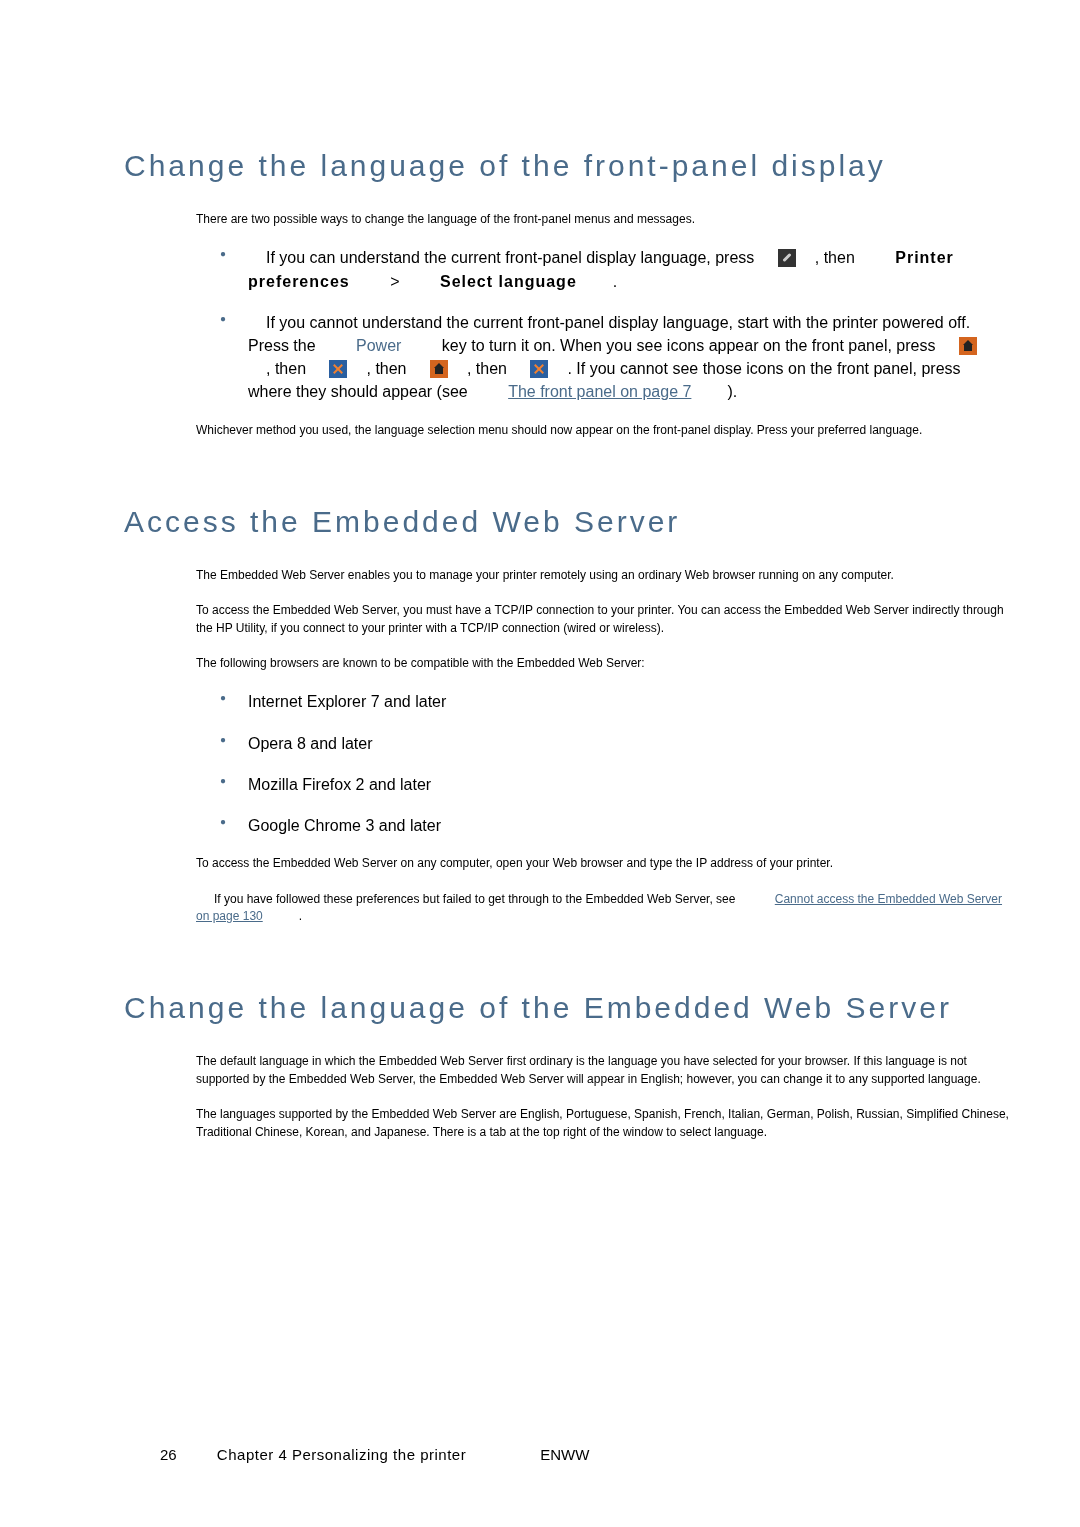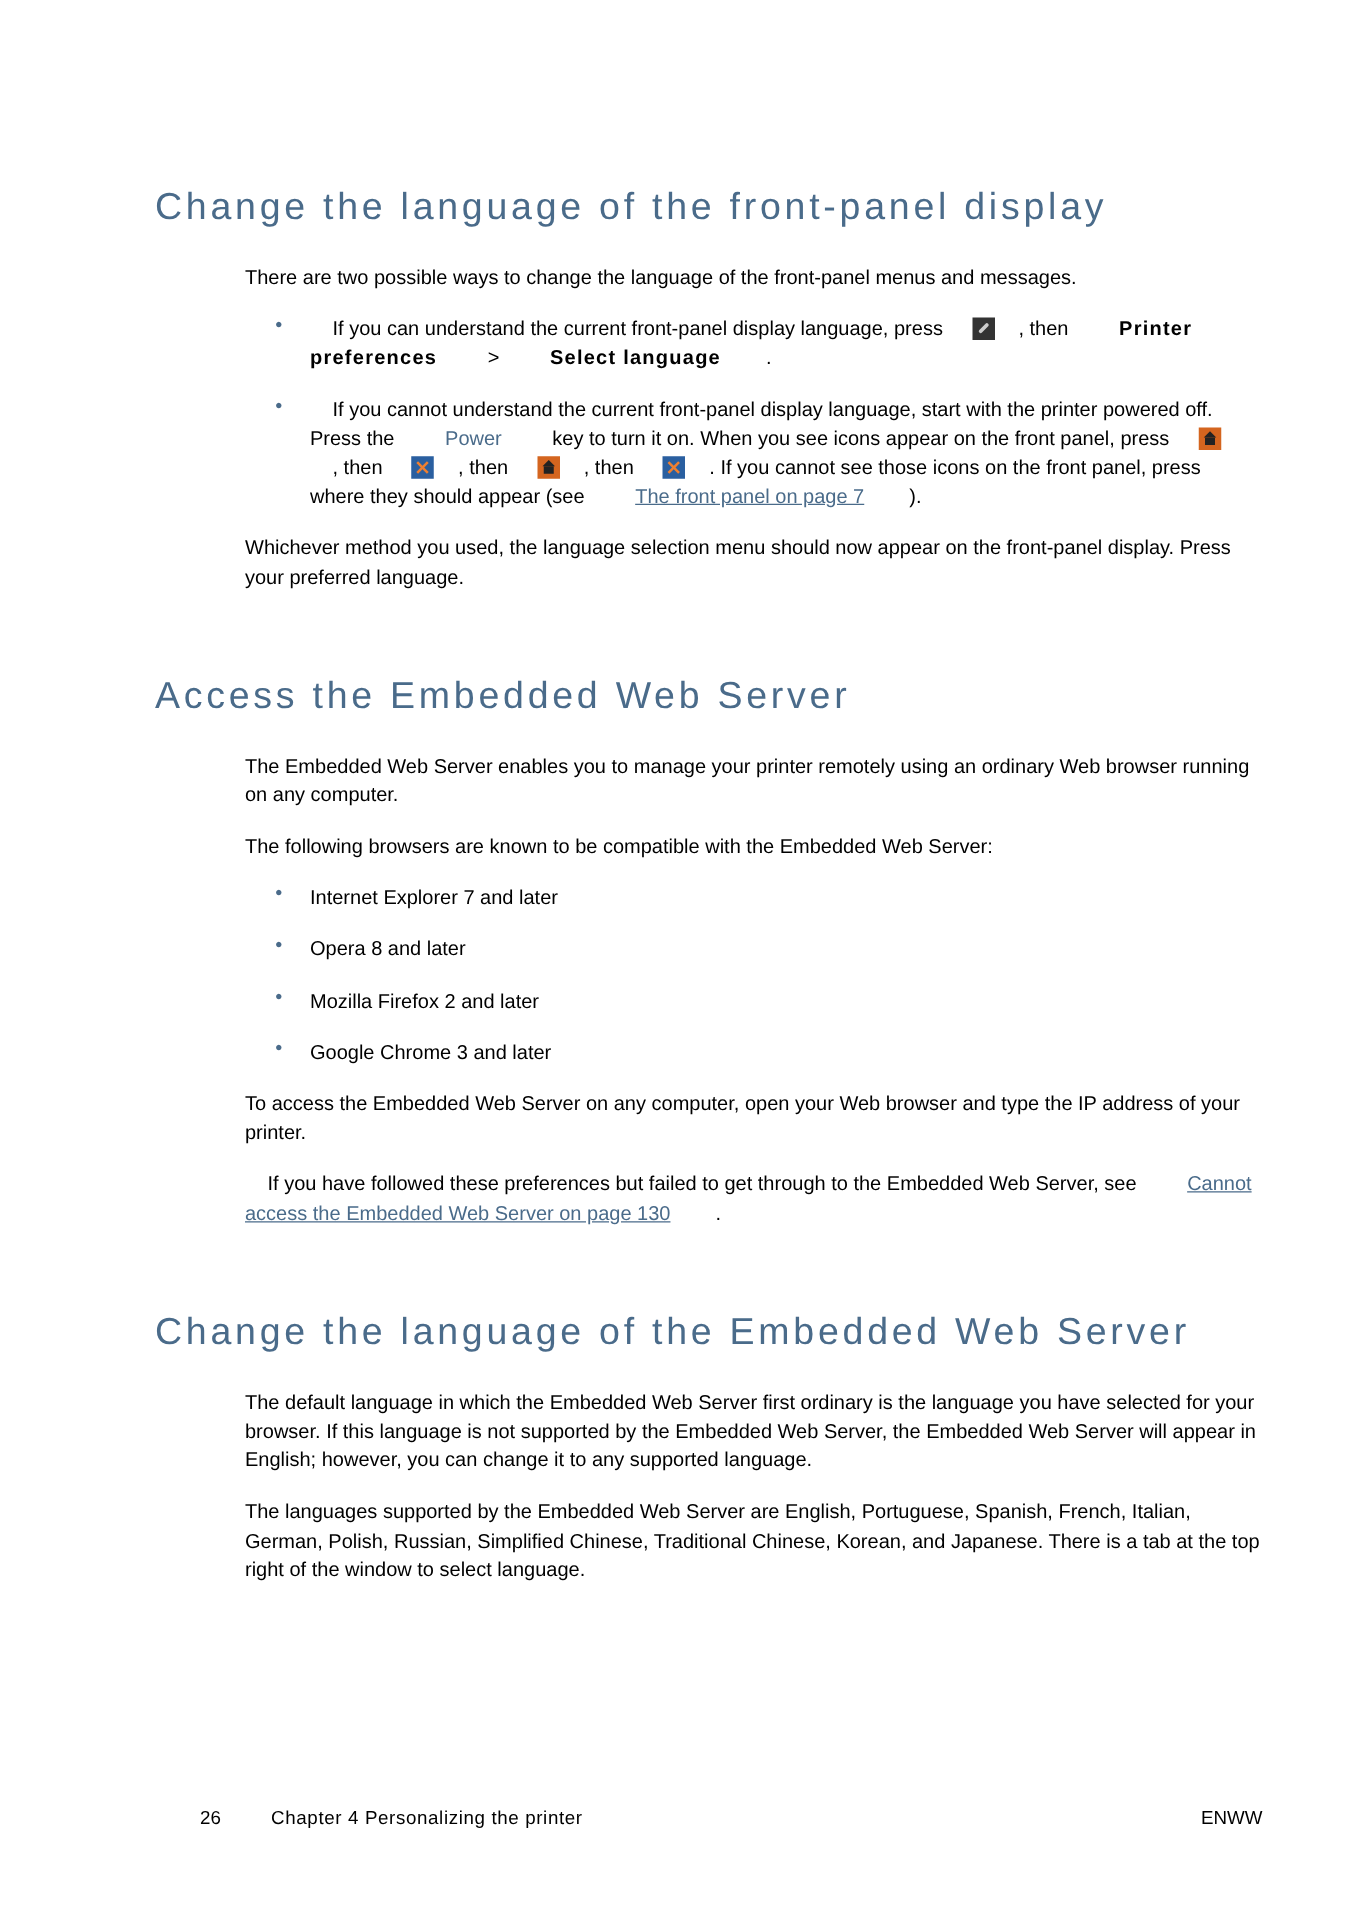--- a/index.html
+++ b/index.html
@@ -18,21 +18,21 @@
       color: #4a6b8a;
       font-size: 30px;
       letter-spacing: 3px;
       margin-bottom: 28px;
     }
     .content {
       margin-left: 72px;
       margin-right: 10px;
     }
     p {
-      font-size: 16px;
+      font-size: 12px;
       line-height: 1.45;
       margin-bottom: 18px;
     }
     ul {
       list-style: none;
       margin-bottom: 18px;
     }
     ul li {
       position: relative;
       padding-left: 34px;
@@ -135,21 +135,21 @@
       transform: scale(0.8);
     }
     .section-spacer { height: 30px; }
     .footer {
       position: absolute;
       bottom: 64px;
       left: 70px;
       right: 70px;
       font-size: 15px;
       display: flex;
-      justify-content: space-between;
+      gap: 20px;
     }
     .footer .pagenum { margin-right: 18px; }
     .chapter-label { letter-spacing: 0.5px; }
   </style>
 </head>
 <body>
 
 <h2>Change the language of the front-panel display</h2>
 <div class="content">
   <p>There are two possible ways to change the language of the front-panel menus and messages.</p>
@@ -162,20 +162,21 @@
     </li>
   </ul>
   <p>Whichever method you used, the language selection menu should now appear on the front-panel display. Press your preferred language.</p>
 </div>
 
 <div class="section-spacer"></div>
 
 <h2>Access the Embedded Web Server</h2>
 <div class="content">
   <p>The Embedded Web Server enables you to manage your printer remotely using an ordinary Web browser running on any computer.</p>
+  <p>To access the Embedded Web Server, you must have a TCP/IP connection to your printer. You can access the Embedded Web Server indirectly through the HP Utility, if you connect to your printer with a TCP/IP connection (wired or wireless).</p>
   <p>The following browsers are known to be compatible with the Embedded Web Server:</p>
   <ul>
     <li>Internet Explorer 7 and later</li>
     <li>Opera 8 and later</li>
     <li>Mozilla Firefox 2 and later</li>
     <li>Google Chrome 3 and later</li>
   </ul>
   <p>To access the Embedded Web Server on any computer, open your Web browser and type the IP address of your printer.</p>
   <p>
     <span>If you have followed these preferences but failed to get through to the Embedded Web Server, see </span><span class="link">Cannot access the Embedded Web Server on page 130</span><span>.</span>

